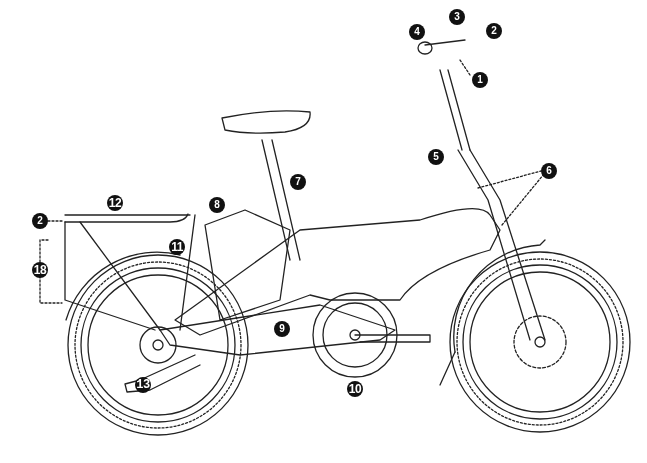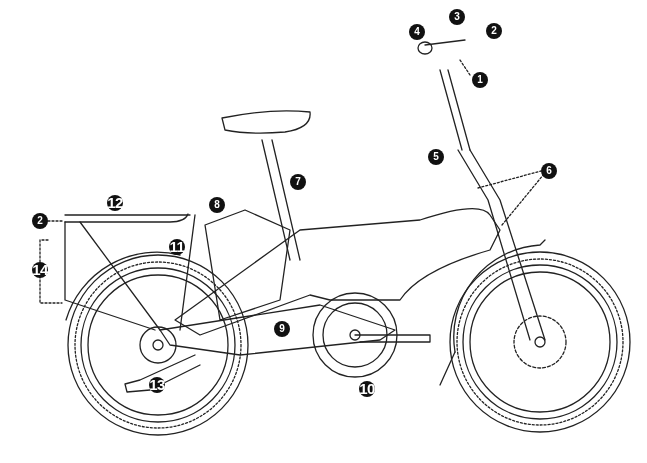--- a/index.html
+++ b/index.html
@@ -1,20 +1,20 @@
 <!DOCTYPE html>
 <html><head>
 <meta charset="utf-8">
 <style>
   html, body { margin:0; padding:0; background:#ffffff; }
   body { width:647px; height:463px; position:relative; overflow:hidden; font-family:"Liberation Sans", sans-serif; }
   #bike { position:absolute; left:0; top:0; width:647px; height:463px; }
   .callout { position:absolute; width:16px; height:16px; border-radius:50%; background:#111111; color:#ffffff;
              font-family:"Liberation Sans", sans-serif; font-weight:bold; font-size:10px; line-height:16px; text-align:center; }
-  .callout.wide { font-size:15px; letter-spacing:-0.5px; }
+  .callout.wide { font-size:12px; letter-spacing:-0.5px; }
 </style>
 </head>
 <body>
 
 <svg id="bike" viewBox="0 0 647 463" xmlns="http://www.w3.org/2000/svg" fill="none" stroke="#222" stroke-width="1.3" stroke-linecap="round" stroke-linejoin="round">
 
   <g>
     <circle cx="158" cy="345" r="90"></circle>
     <circle cx="158" cy="345" r="83" stroke-dasharray="2 2"></circle>
     <circle cx="158" cy="345" r="77"></circle>
@@ -84,19 +84,19 @@
 <div id="callouts">
     <div class="callout" style="left: 472px; top: 72px;">1</div>
     <div class="callout" style="left: 486px; top: 23px;">2</div>
     <div class="callout" style="left: 449px; top: 9px;">3</div>
     <div class="callout" style="left: 409px; top: 24px;">4</div>
     <div class="callout" style="left: 428px; top: 149px;">5</div>
     <div class="callout" style="left: 541px; top: 163px;">6</div>
     <div class="callout" style="left: 290px; top: 174px;">7</div>
     <div class="callout" style="left: 209px; top: 197px;">8</div>
     <div class="callout" style="left: 274px; top: 321px;">9</div>
-    <div class="callout wide" style="left: 347px; top: 381px; margin-left: 12px;">10</div>
+    <div class="callout wide" style="left: 347px; top: 381px;">10</div>
     <div class="callout wide" style="left: 169px; top: 239px;">11</div>
     <div class="callout wide" style="left: 107px; top: 195px;">12</div>
-    <div class="callout wide" style="left: 149px; top: 377px;">13</div>
+    <div class="callout wide" style="left: 135px; top: 377px; font-family: Liberation Mono, monospace;">13</div>
     <div class="callout" style="left: 32px; top: 213px;">2</div>
-    <div class="callout wide" style="left: 32px; top: 262px;">14</div>
+    <div class="callout wide" style="left: 32px; top: 262px;">18</div>
   </div>
 
 </body></html>

